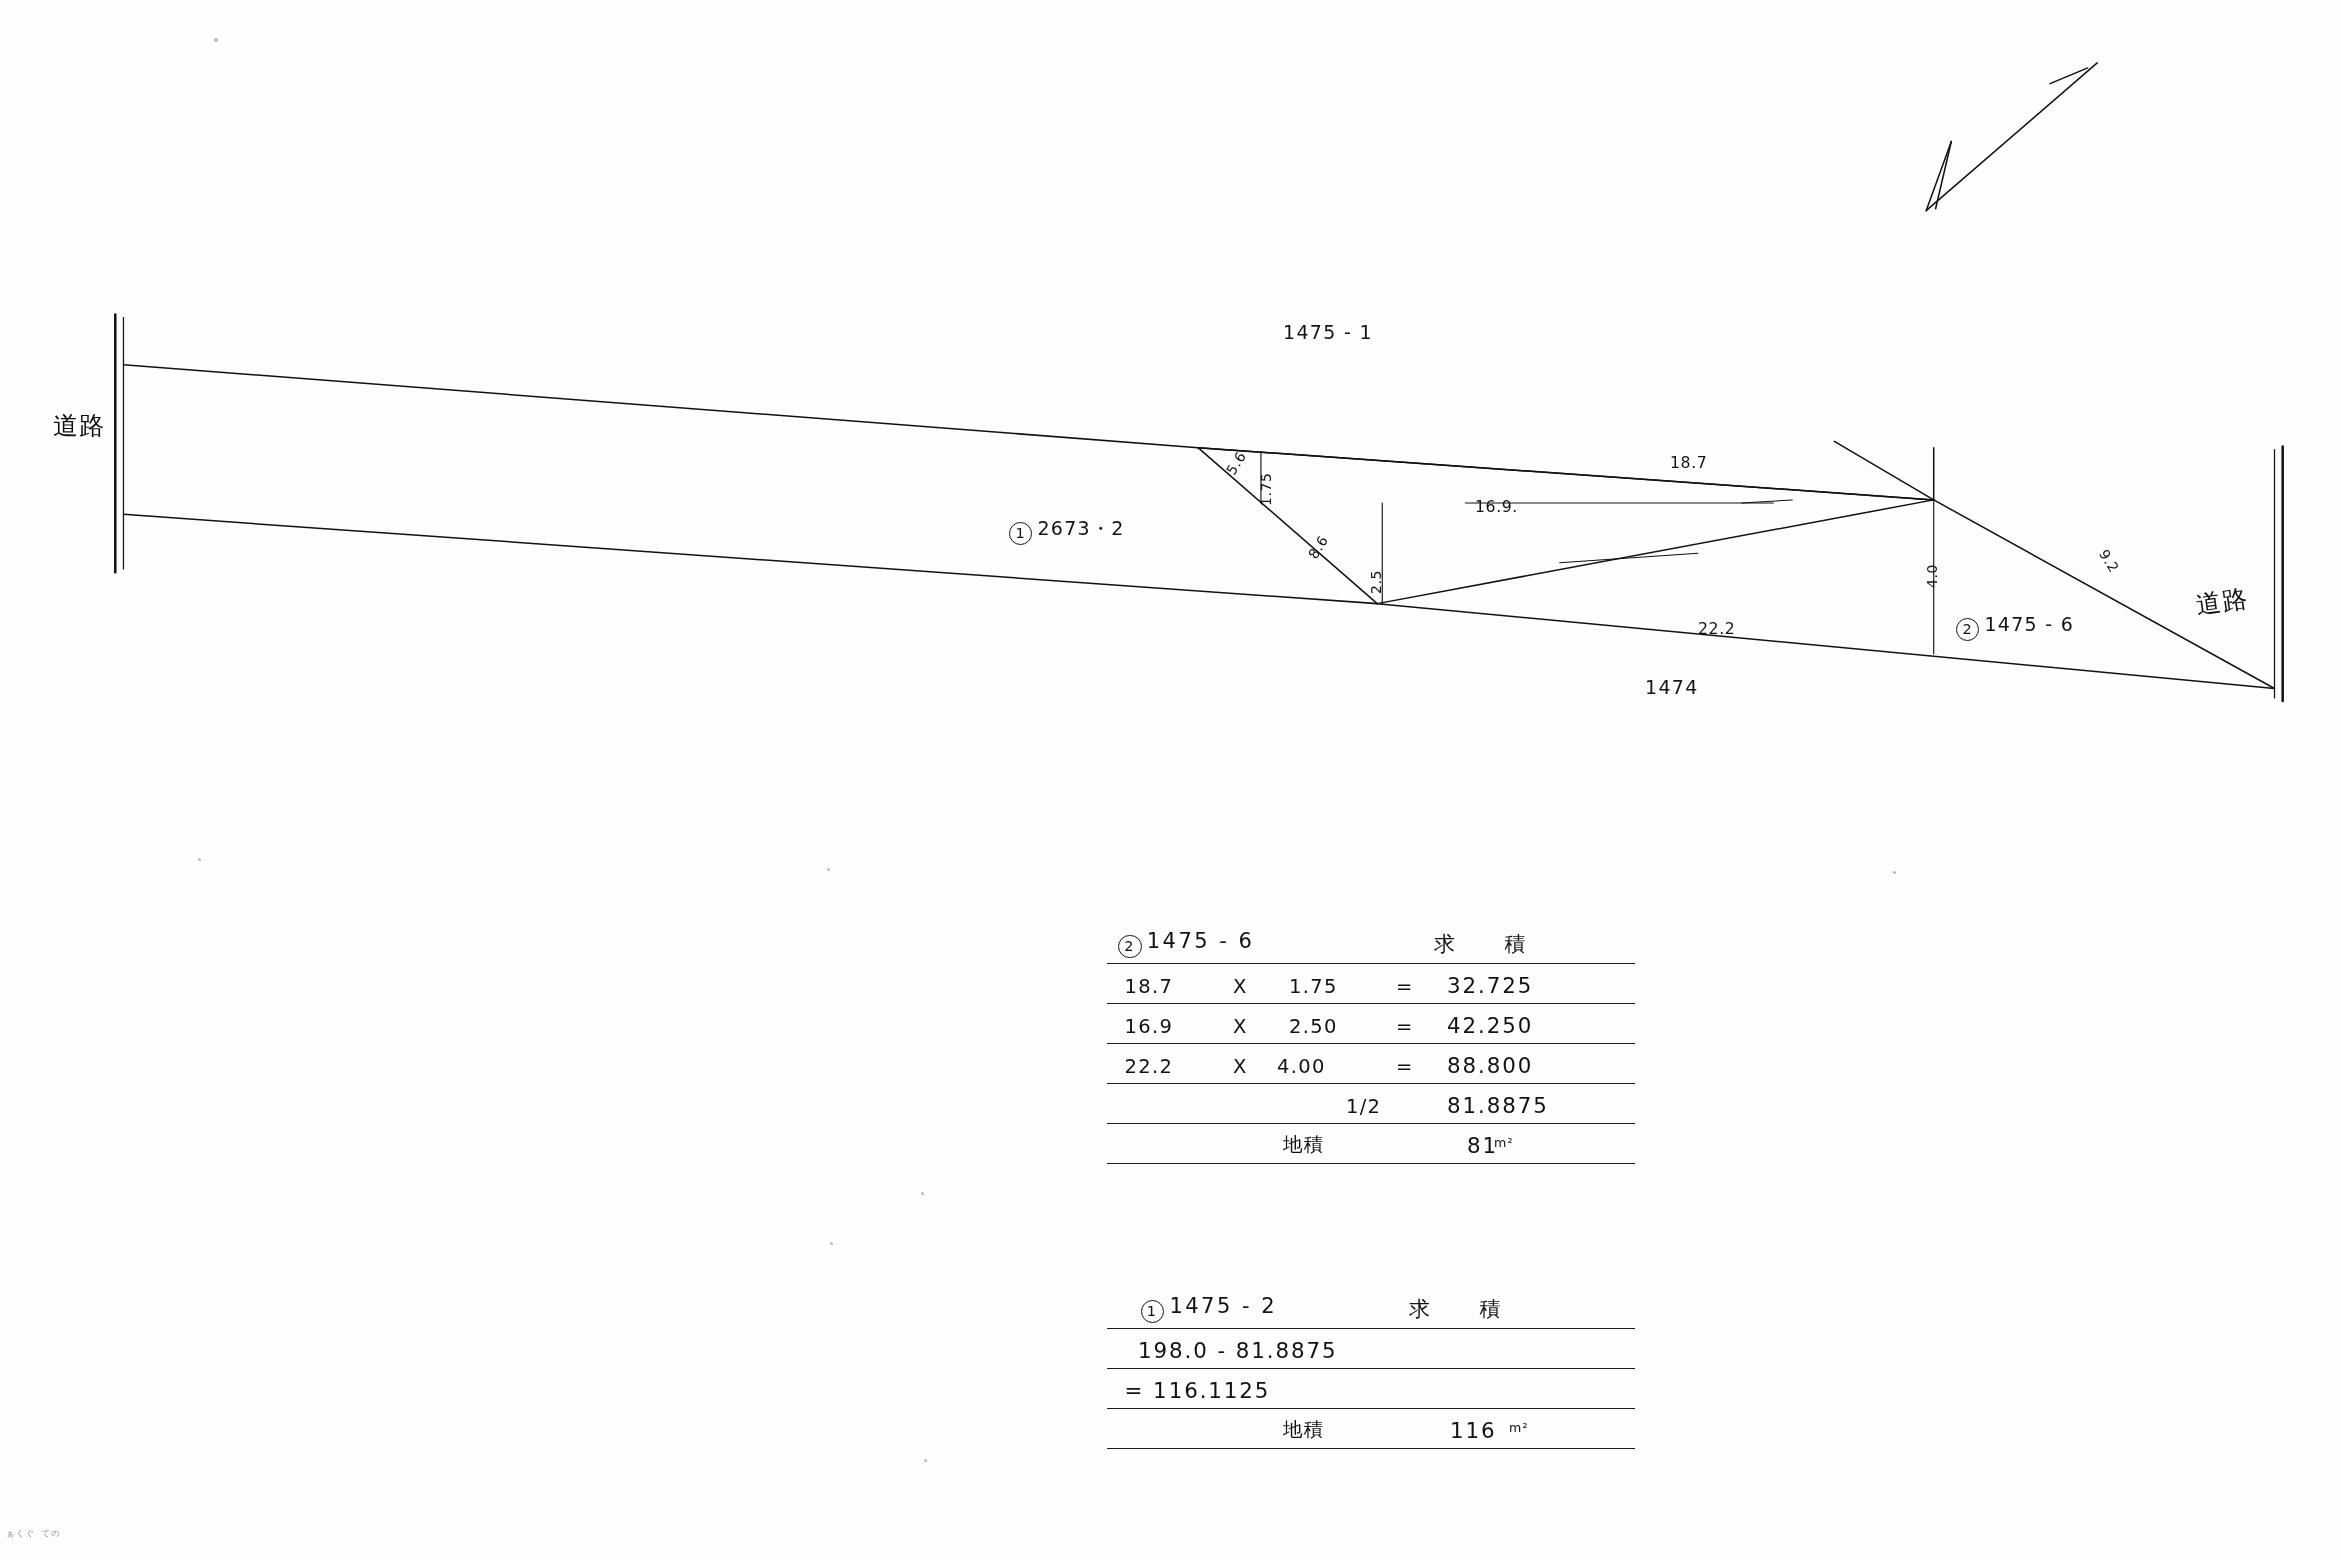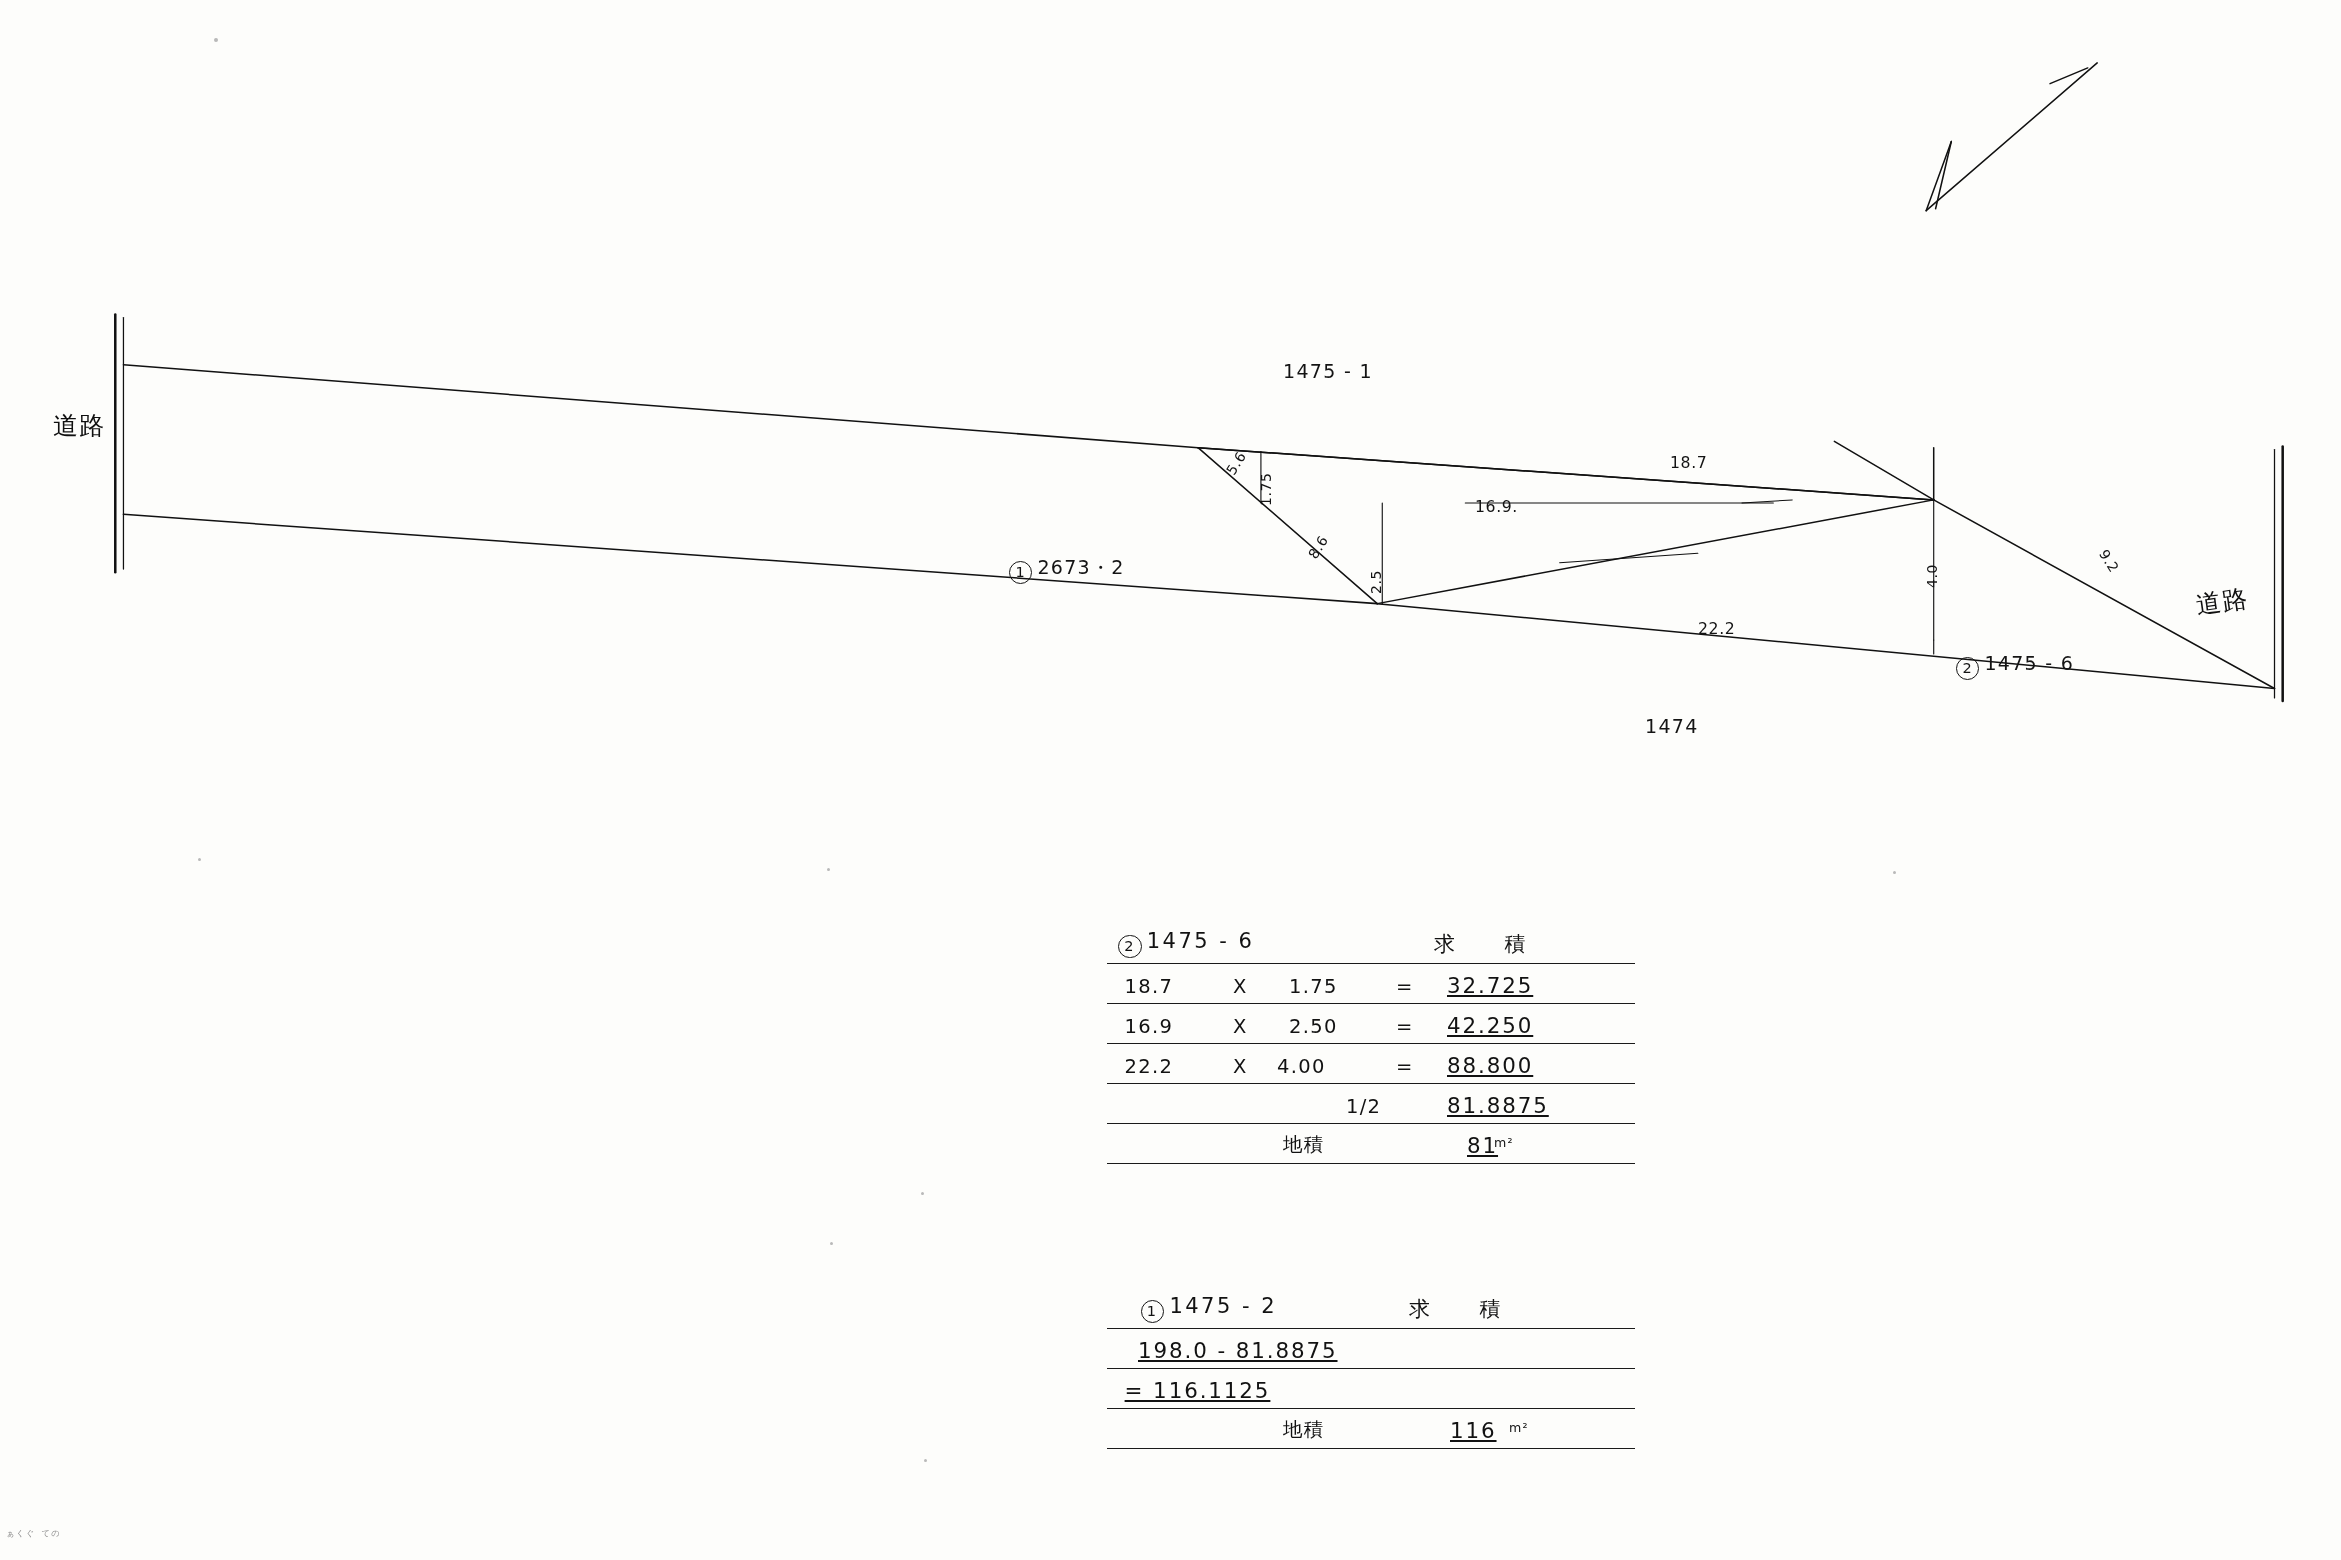--- a/index.html
+++ b/index.html
@@ -38,21 +38,20 @@
     font-family: "DejaVu Serif", serif;
     font-size: 25px;
     line-height: 1.12;
     letter-spacing: 1.3px;
     text-align: center;
     color: #101010;
   }
   .parcel-main {
     font-size: 19px;
     letter-spacing: 1.3px;
-    margin-top: 39px;
   }
   .dim {
     font-size: 15.7px;
     letter-spacing: 0.6px;
   }
   .dim-small {
     font-size: 14px;
     letter-spacing: 0.6px;
   }
   .circ {
@@ -81,21 +80,20 @@
   .cell {
     position: absolute;
     bottom: 5px;
     font-size: 19.5px;
     letter-spacing: 1.3px;
     white-space: nowrap;
   }
   .cell.big {
     font-size: 21.4px;
     letter-spacing: 1.9px;
-    text-decoration: underline;
   }
   .cell.head {
     font-size: 21px;
     letter-spacing: 2.5px;
   }
   .sup {
     font-size: 12.6px;
     vertical-align: 7.5px;
   }
   .corner-mark {

